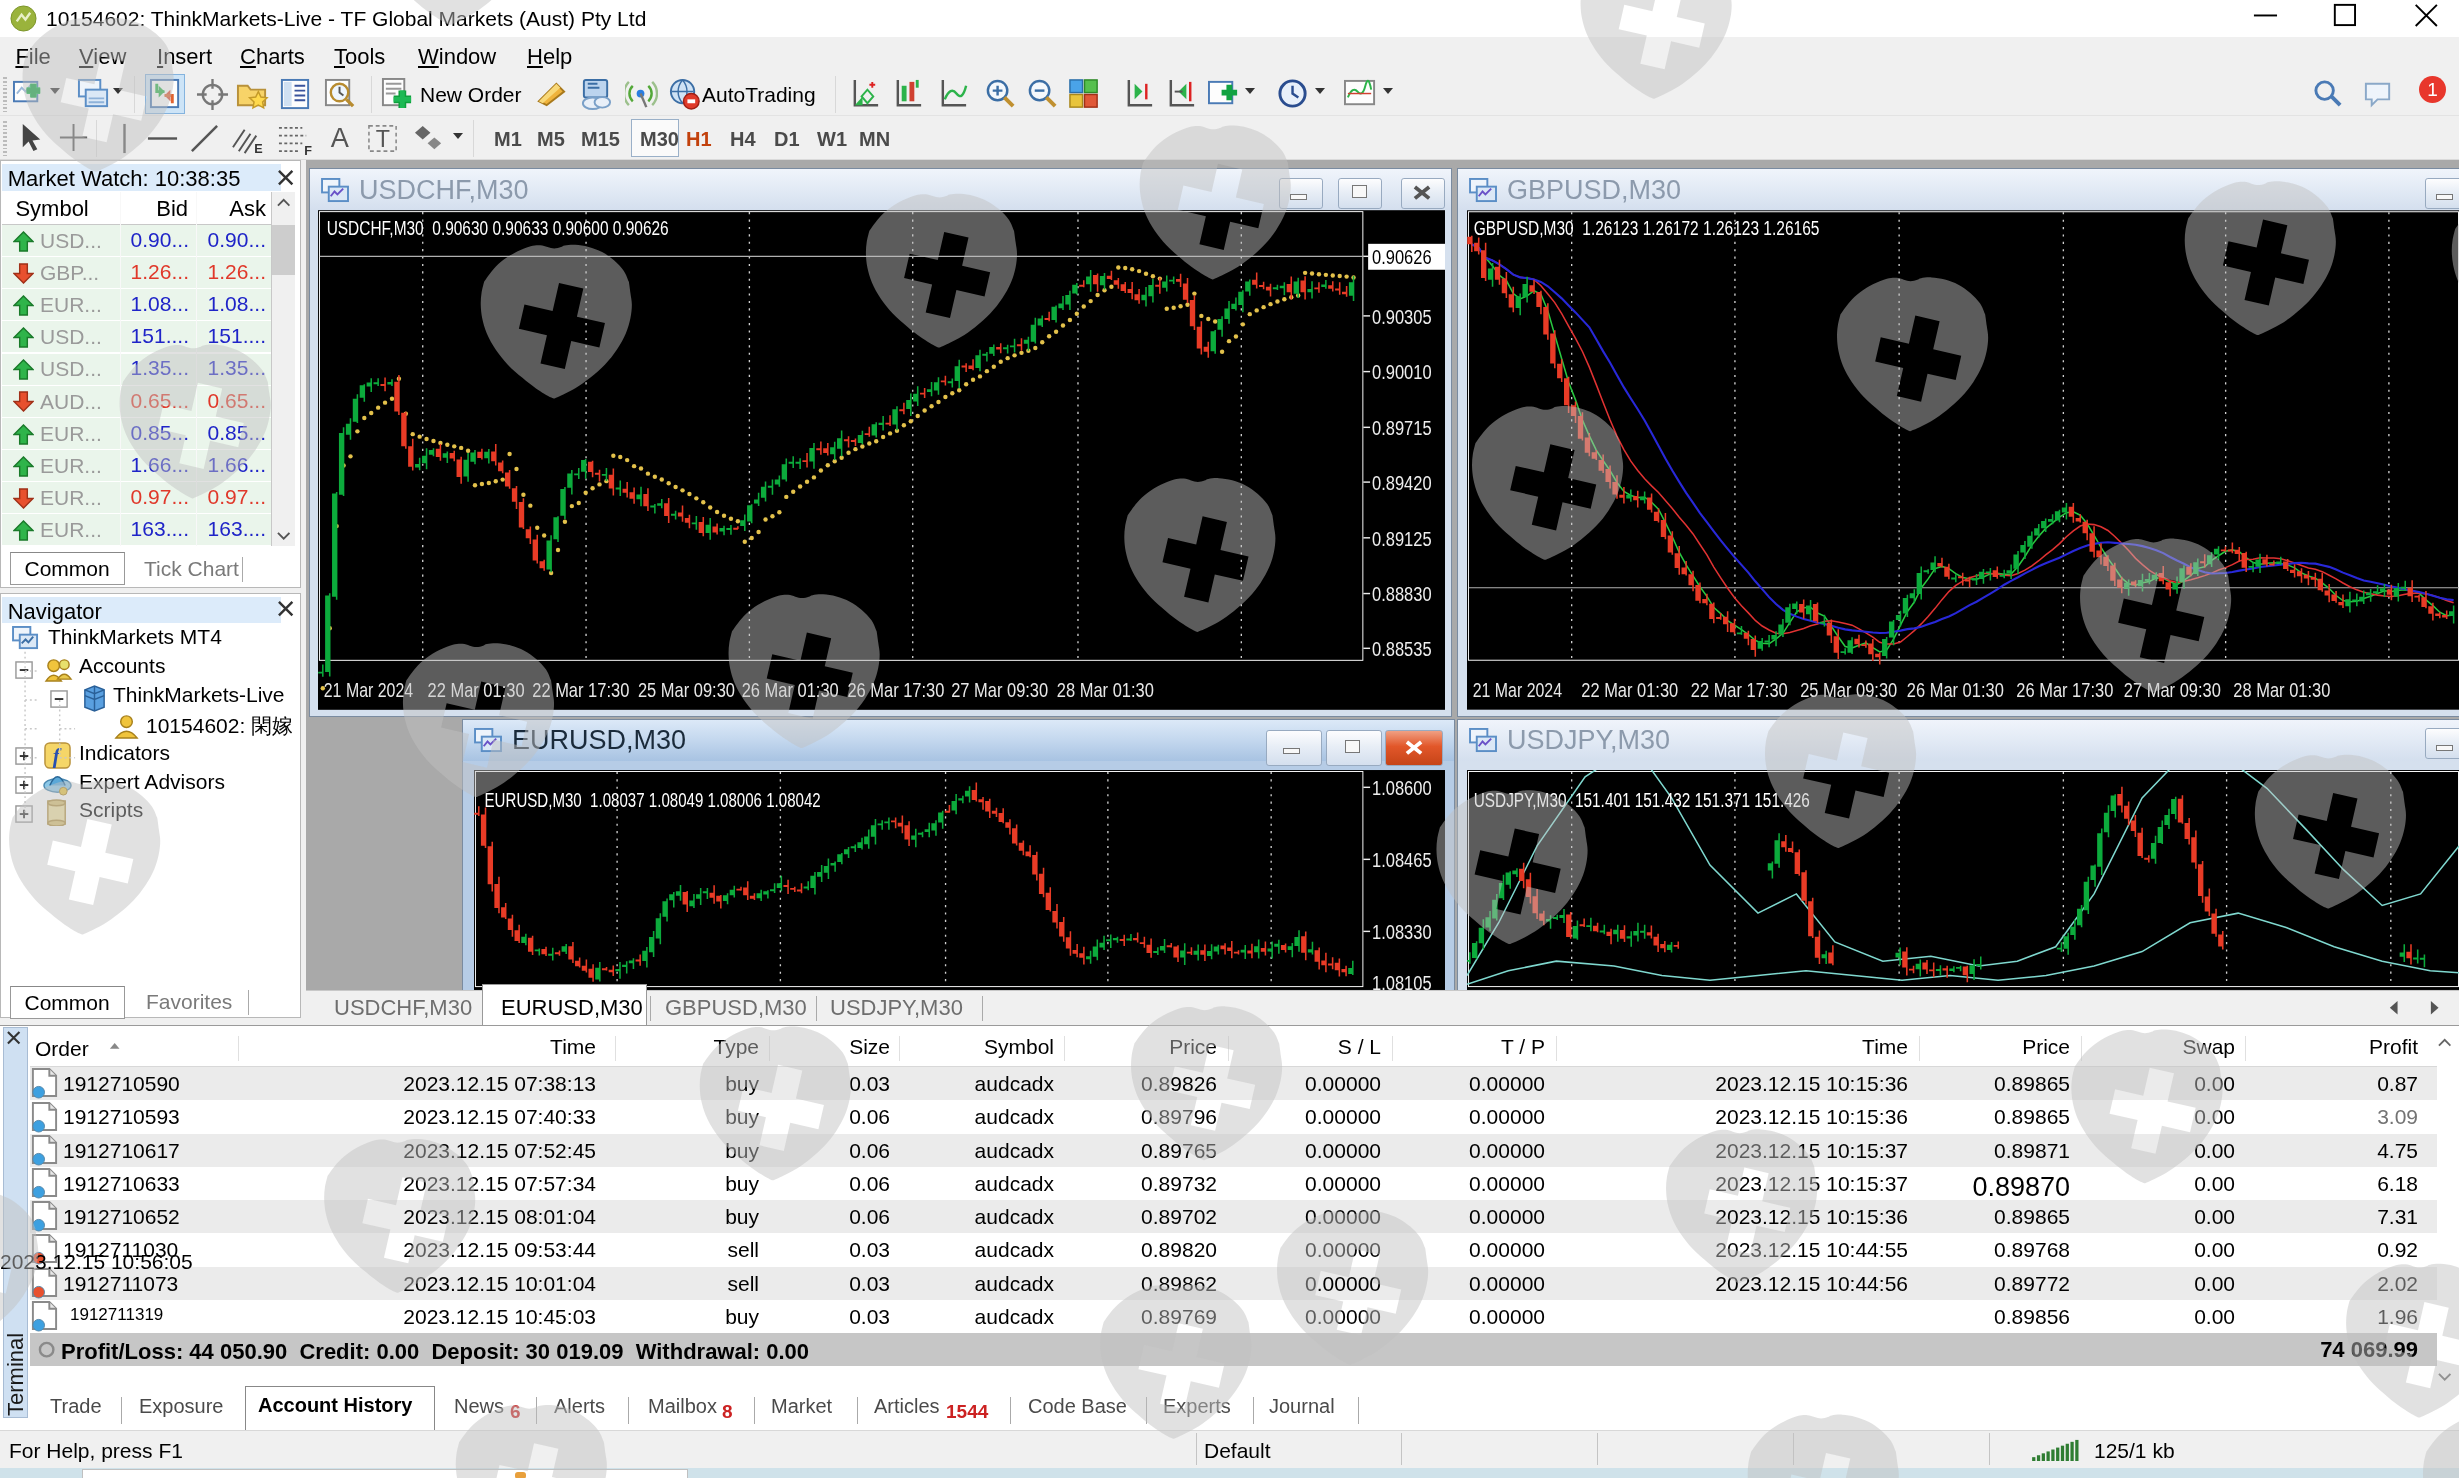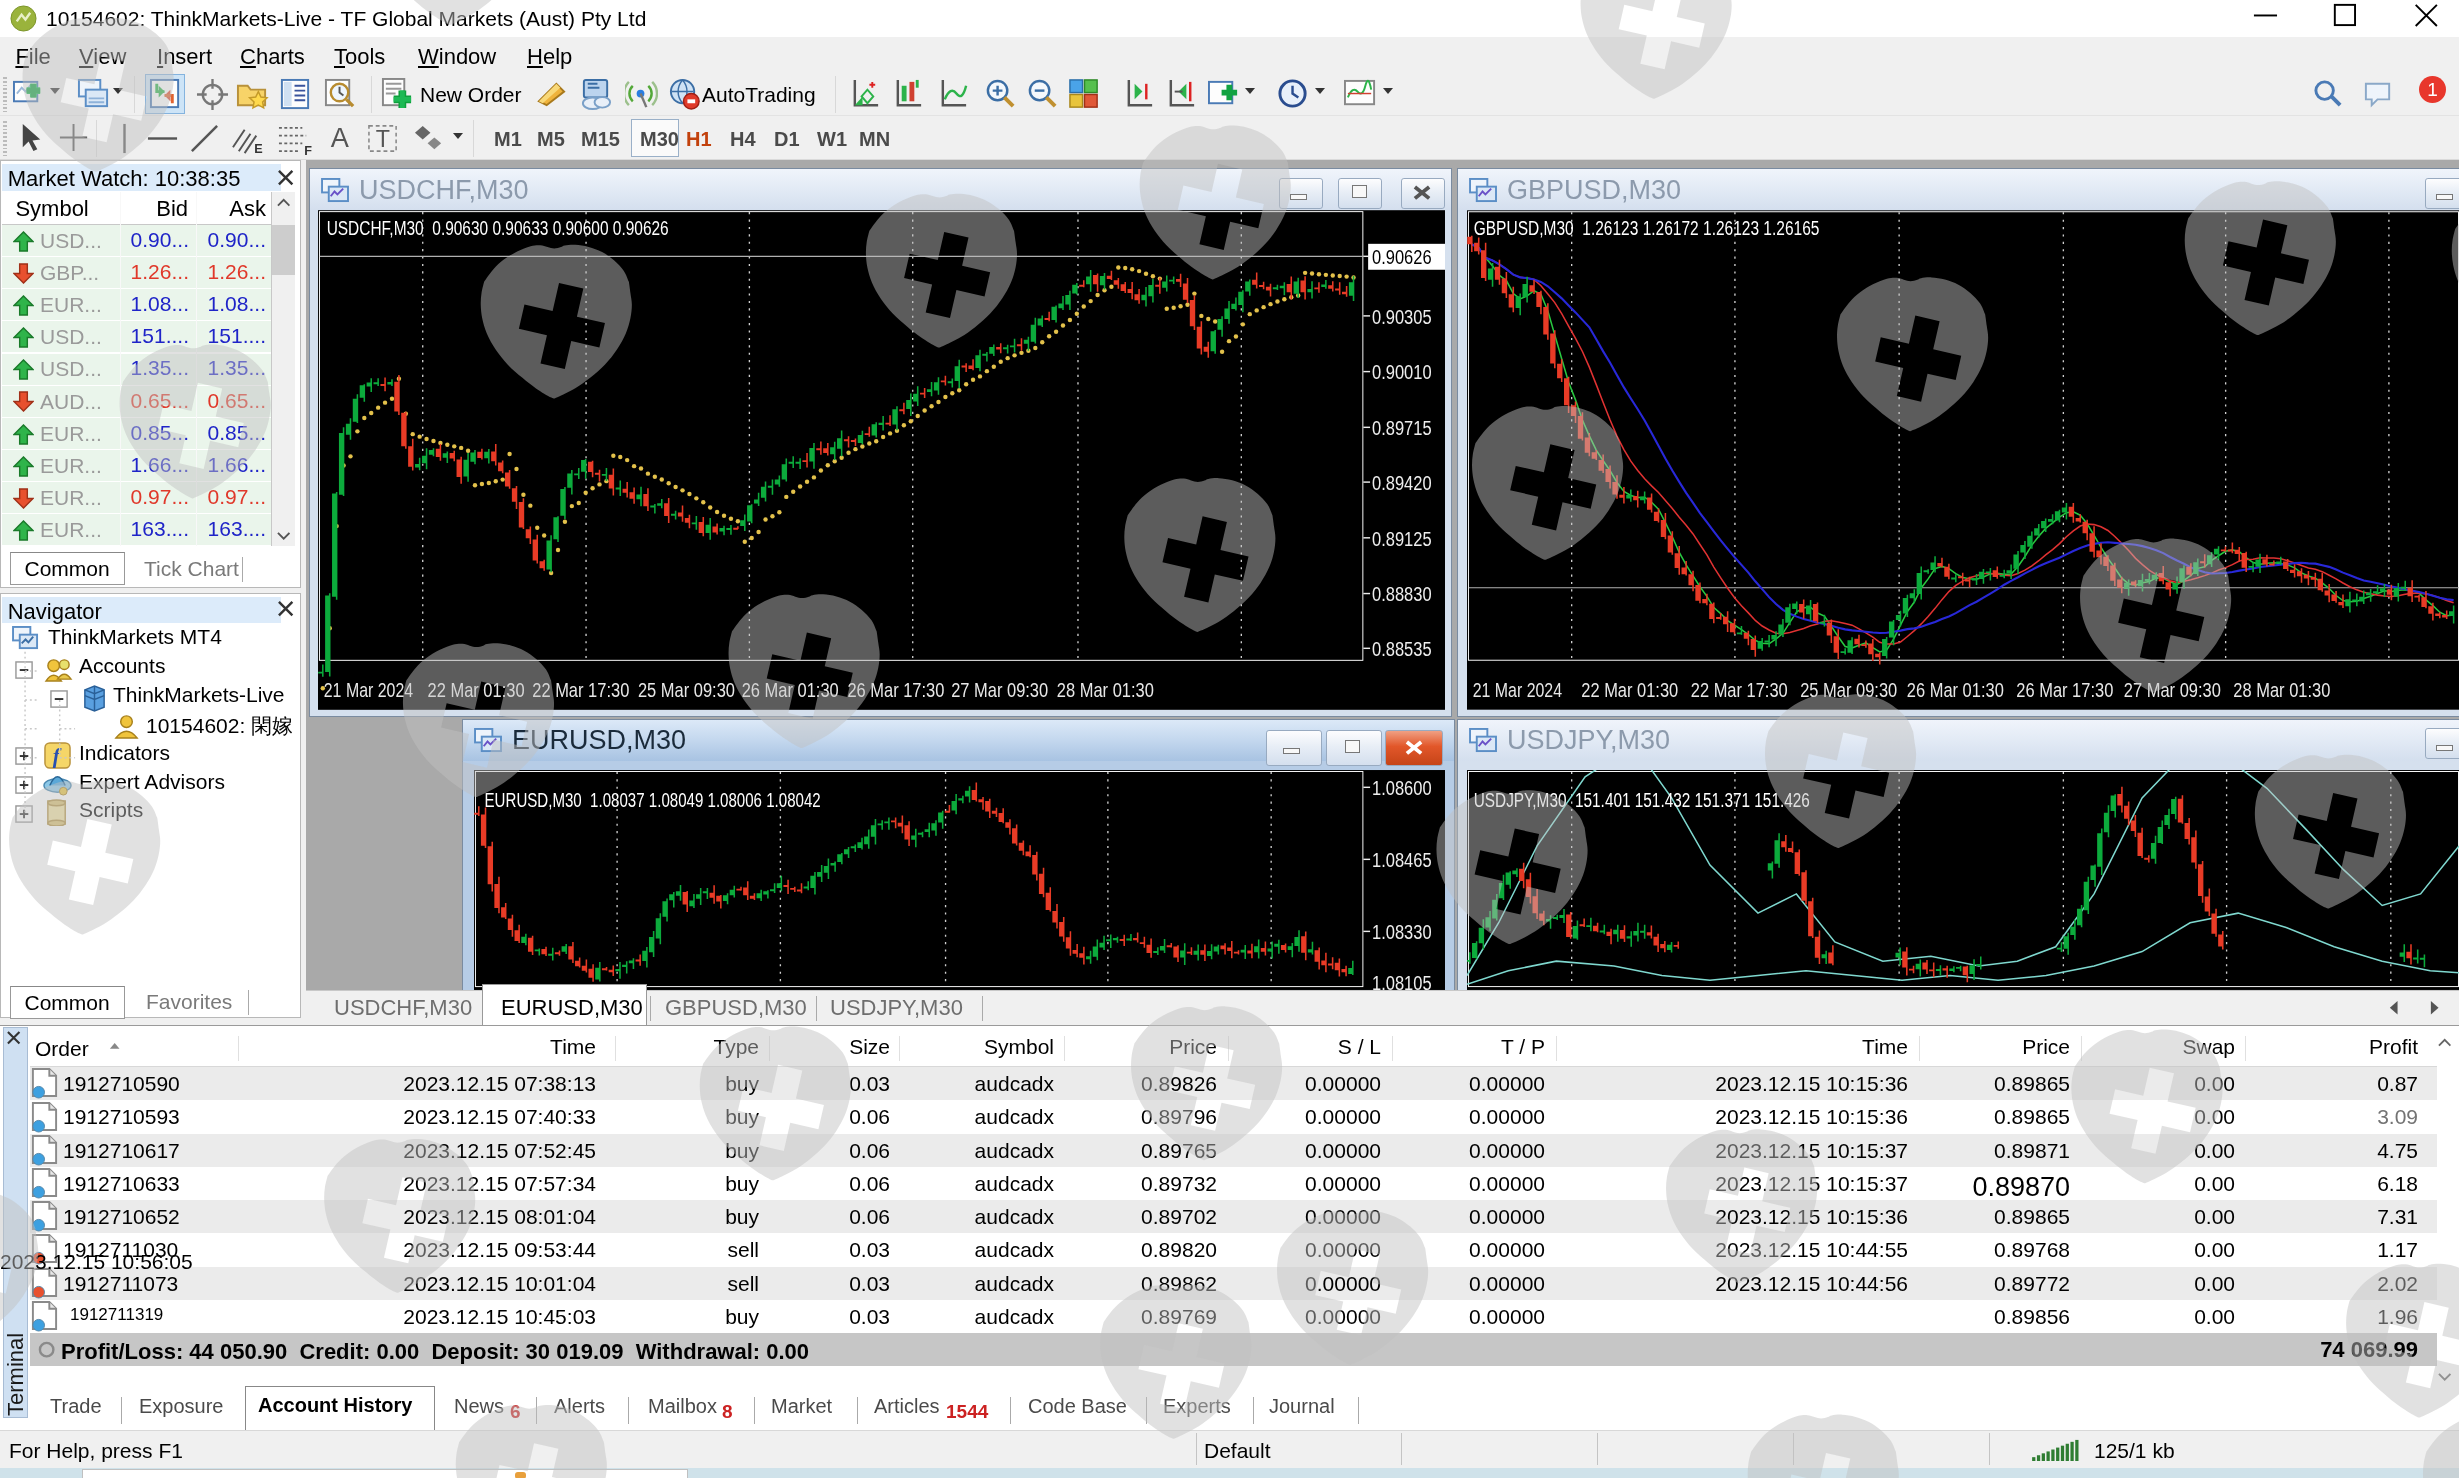--- a/index.html
+++ b/index.html
@@ -840,21 +840,21 @@
 <div class="abs" style="left:0;top:1238px;width:596px;text-align:right;font-size:21px;color:#000">2023.12.15 09:53:44</div>
 <div class="abs" style="left:0;top:1238px;width:759px;text-align:right;font-size:21px;color:#000">sell</div>
 <div class="abs" style="left:0;top:1238px;width:890px;text-align:right;font-size:21px;color:#000">0.03</div>
 <div class="abs" style="left:0;top:1238px;width:1054px;text-align:right;font-size:21px;color:#000">audcadx</div>
 <div class="abs" style="left:0;top:1238px;width:1217px;text-align:right;font-size:21px;color:#000">0.89820</div>
 <div class="abs" style="left:0;top:1238px;width:1381px;text-align:right;font-size:21px;color:#000">0.00000</div>
 <div class="abs" style="left:0;top:1238px;width:1545px;text-align:right;font-size:21px;color:#000">0.00000</div>
 <div class="abs" style="left:0;top:1238px;width:1908px;text-align:right;font-size:21px;color:#000">2023.12.15 10:44:55</div>
 <div class="abs" style="left:0;top:1238px;width:2070px;text-align:right;font-size:21px;color:#000">0.89768</div>
 <div class="abs" style="left:0;top:1238px;width:2235px;text-align:right;font-size:21px;color:#000">0.00</div>
-<div class="abs" style="left:0;top:1238px;width:2418px;text-align:right;font-size:21px;color:#000">1.17</div>
+<div class="abs" style="left:0;top:1238px;width:2418px;text-align:right;font-size:21px;color:#000">0.92</div>
 <div class="abs" style="left:30px;top:1267px;width:2407px;height:33px;background:#ebebeb"></div>
 <svg class="abs" style="left:30px;top:1268px" width="29" height="31" viewBox="0 0 30 32">
 <path d="M3 1 H20 L27 8 V29 H3 Z" fill="#fff" stroke="#8a8a8a" stroke-width="2"></path>
 <path d="M20 1 L20 8 L27 8" fill="#e8e8e8" stroke="#8a8a8a" stroke-width="2"></path>
 <circle cx="9" cy="25" r="6" fill="#e8502e" stroke="#5588aa" stroke-width="1"></circle>
   </svg>
 <div class="abs" style="left:63px;top:1272px;font-size:21px;color:#000">1912711073</div>
 <div class="abs" style="left:0;top:1272px;width:596px;text-align:right;font-size:21px;color:#000">2023.12.15 10:01:04</div>
 <div class="abs" style="left:0;top:1272px;width:759px;text-align:right;font-size:21px;color:#000">sell</div>
 <div class="abs" style="left:0;top:1272px;width:890px;text-align:right;font-size:21px;color:#000">0.03</div>

